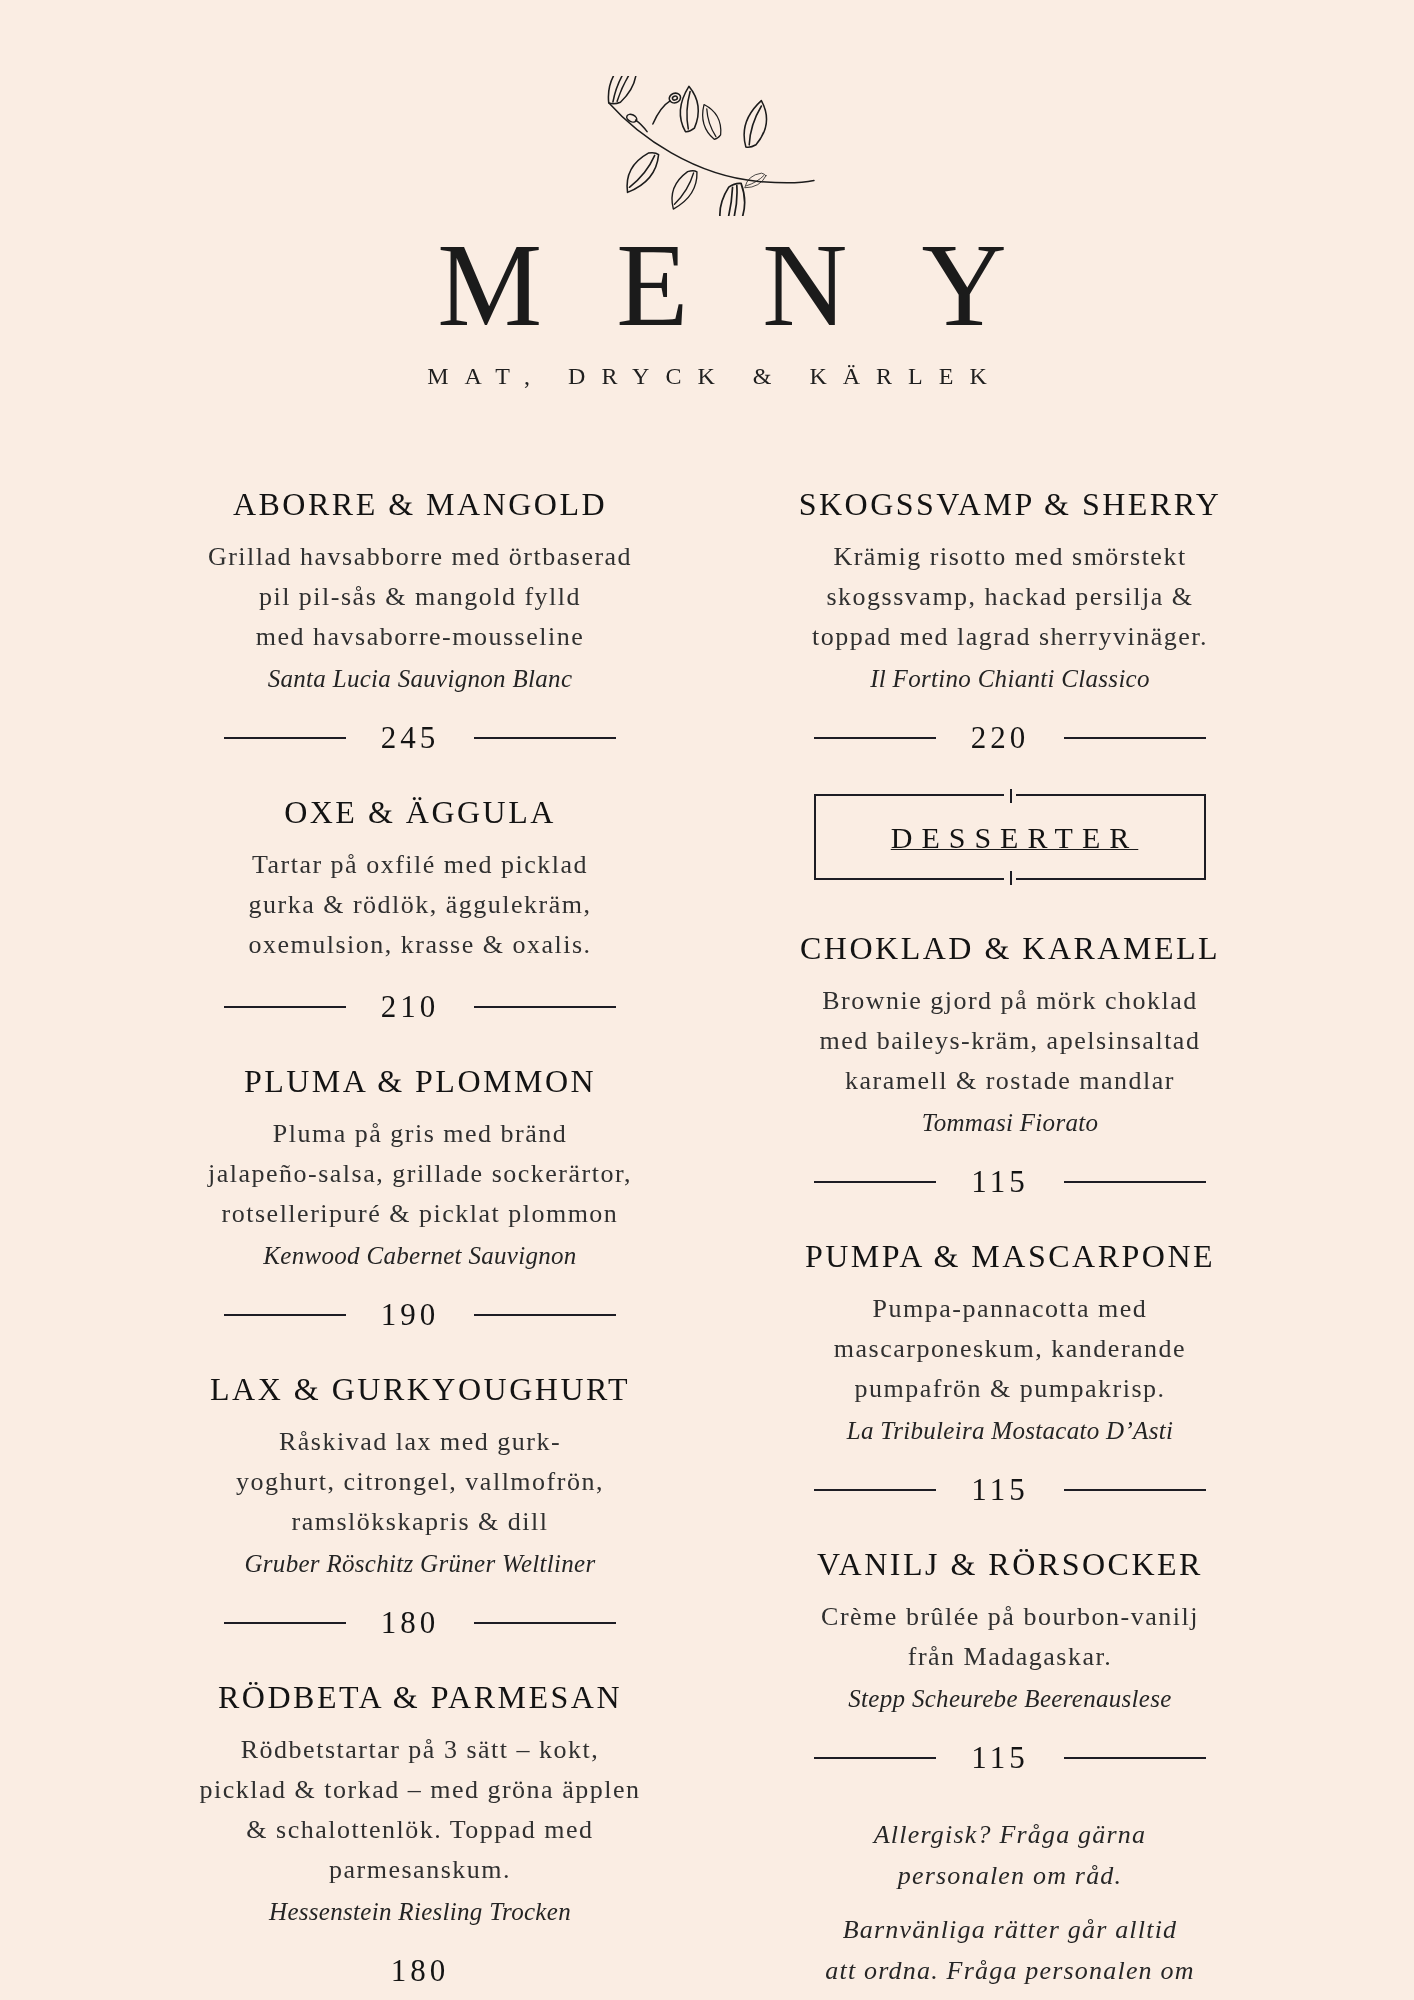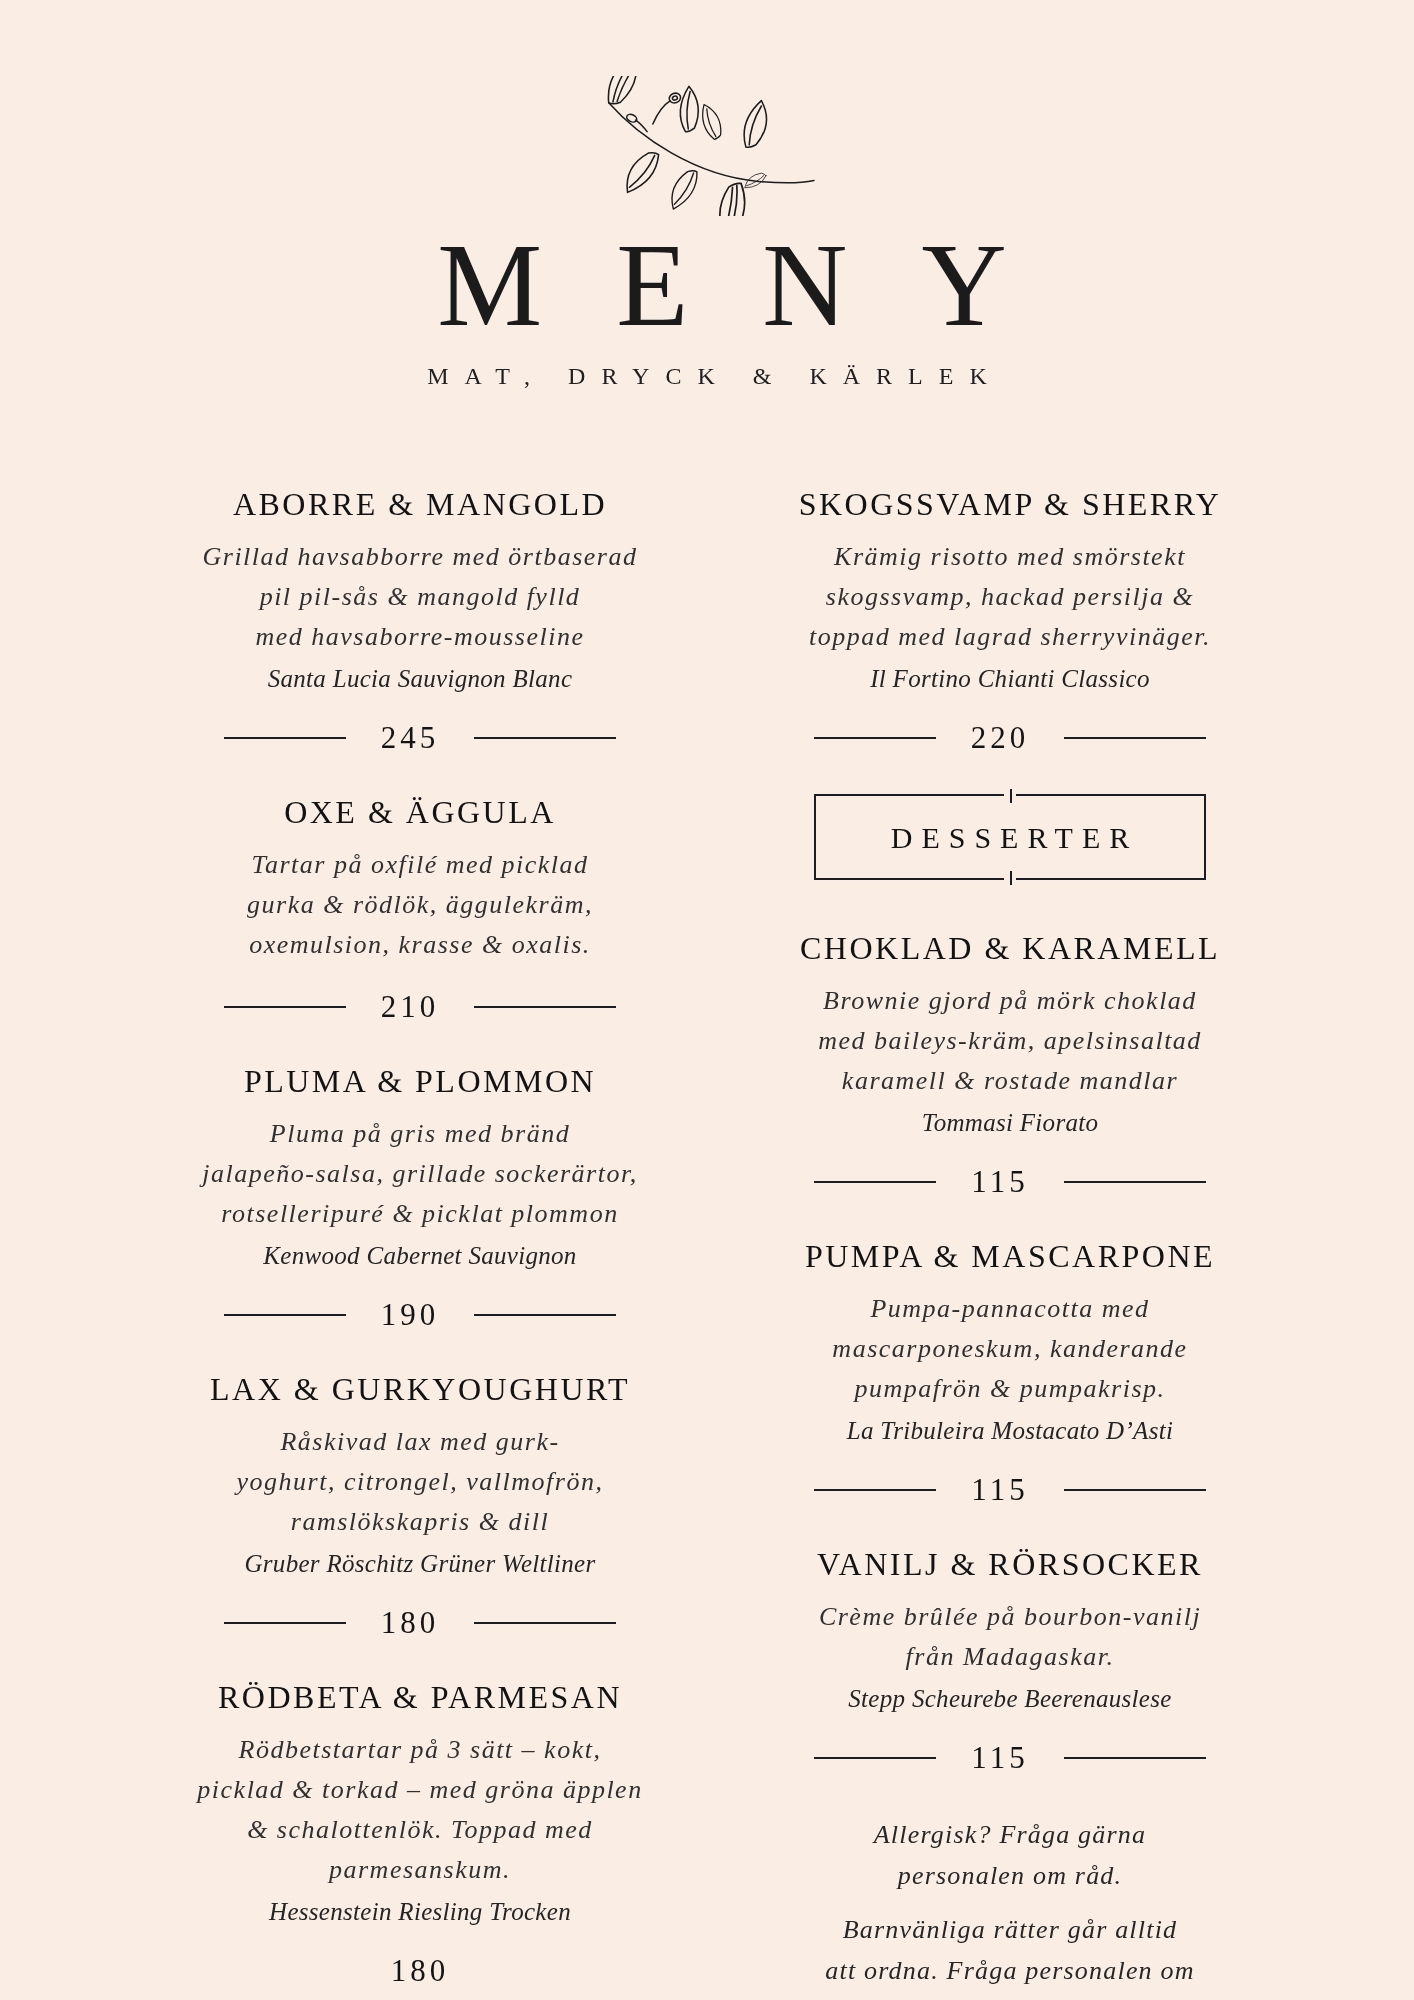--- a/index.html
+++ b/index.html
@@ -56,21 +56,20 @@
     white-space:nowrap;
     color:#131313;
   }
   .dish-desc{
     margin-top:14px;
     font-size:26px;
     line-height:40px;
     letter-spacing:1.5px;
     white-space:pre-line;
     color:var(--body-ink);
-    font-style:italic;
   }
   .dish-wine{
     margin-top:5px;
     font-style:italic;
     font-size:25px;
     line-height:34px;
     letter-spacing:.3px;
     color:#242424;
   }
   .price-row{
@@ -91,20 +90,21 @@
     color:#141414;
   }
   
   .desserts-box{
     position:relative;
     width:392px;
     margin:28px auto 50px;
     border:2px solid #1d1d24;
     padding:25px 0 23px;
     text-align:center;
+    text-decoration:underline;
   }
   .desserts-box::before,.desserts-box::after{
     content:"";
     position:absolute;left:50%;transform:translateX(-50%);
     width:12px;height:10px;background:var(--background);
   }
   .desserts-box::before{top:-5px;}
   .desserts-box::after{bottom:-5px;}
   .notch{
     position:absolute;left:50%;

